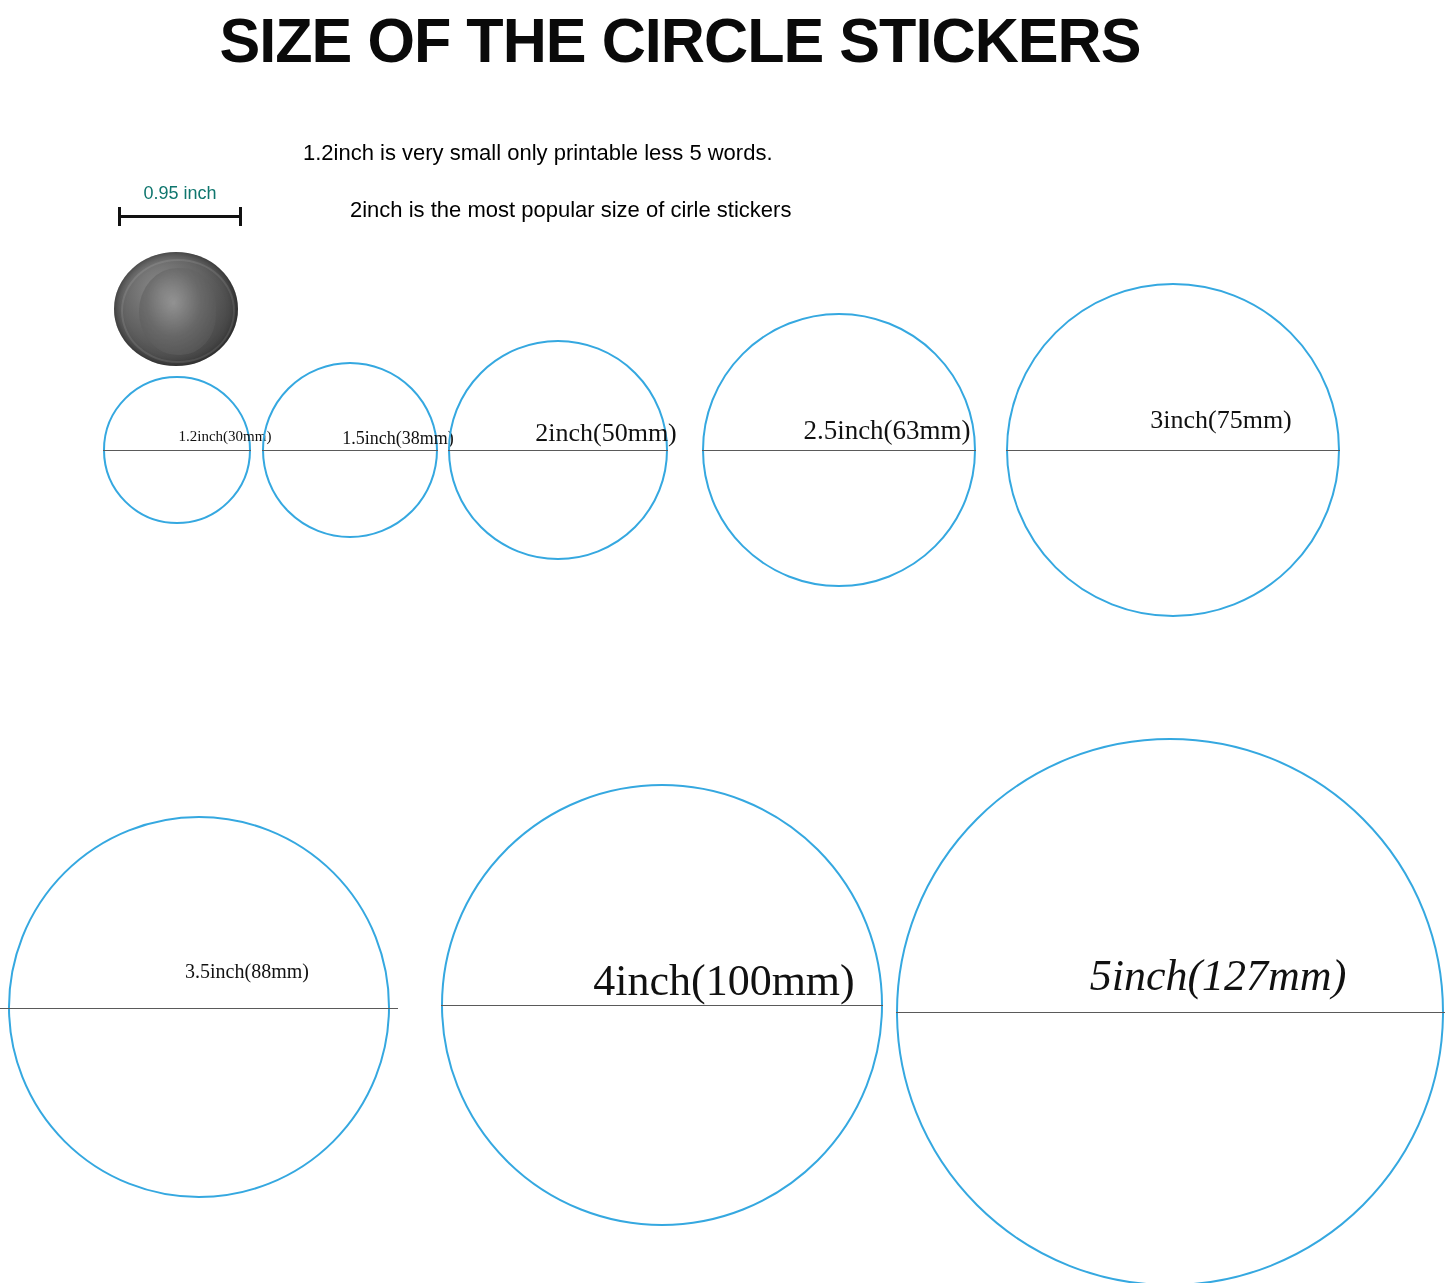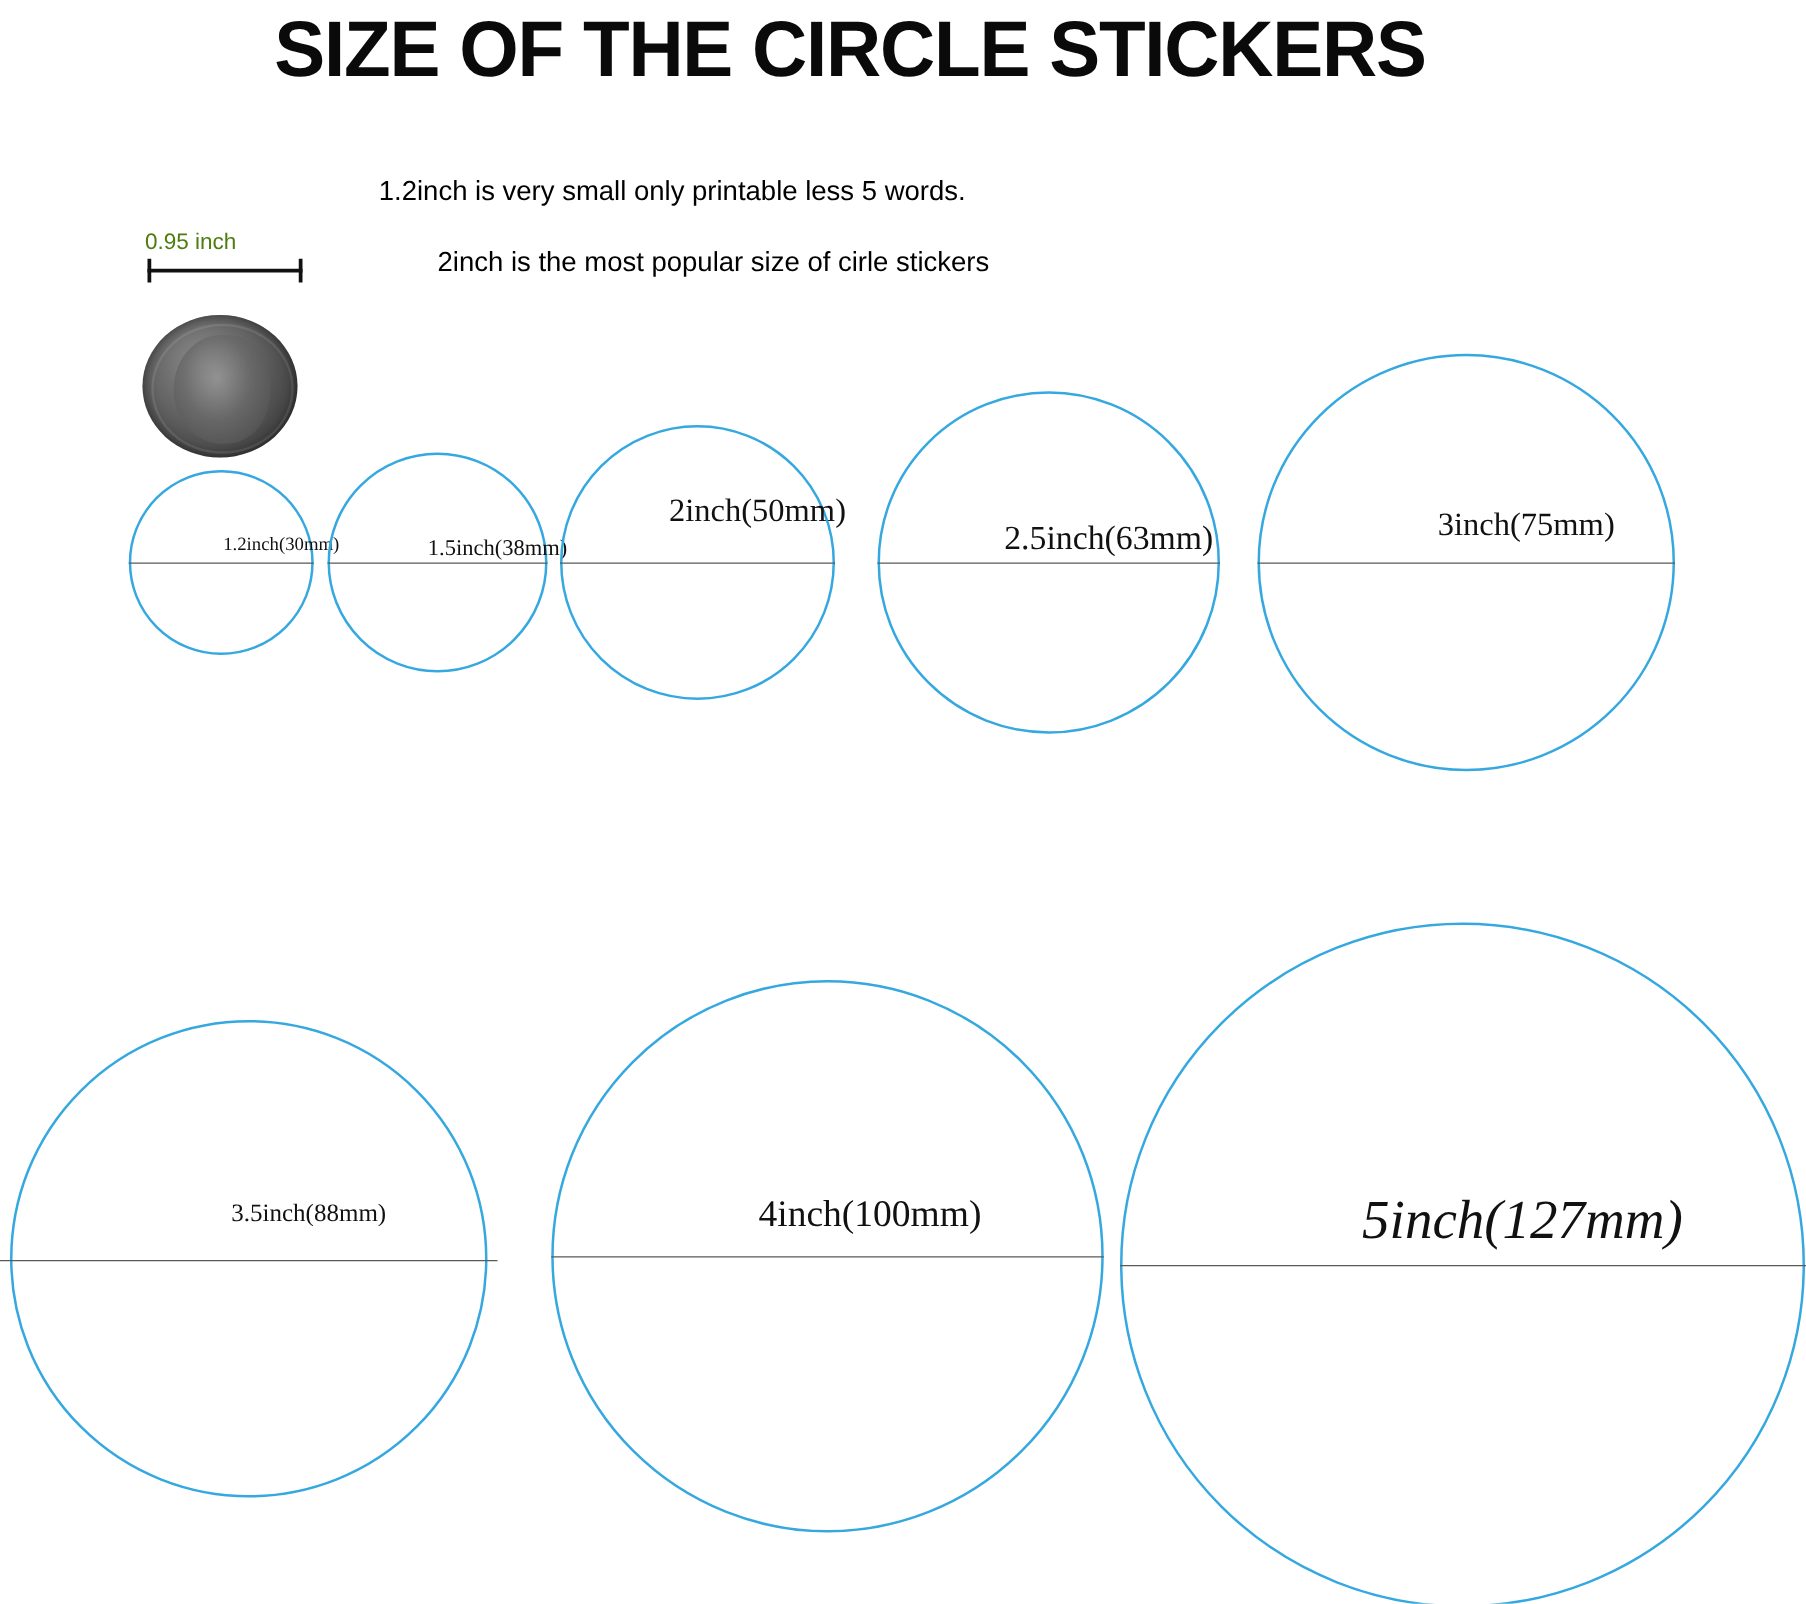--- a/index.html
+++ b/index.html
@@ -45,22 +45,23 @@
     left: 116px;
     top: 183px;
     width: 128px;
     height: 44px;
   }
   #ruler-label {
     position: absolute;
     left: 0;
     top: 0;
     width: 128px;
+    text-align: center;
     font-size: 18px;
-    color: #4d7c0f;
+    color: #0f766e;
     font-family: "Liberation Sans", sans-serif;
   }
   #ruler-bar {
     position: absolute;
     left: 2px;
     top: 32px;
     width: 124px;
     height: 3px;
     background: #111;
   }
@@ -151,33 +152,33 @@
 <div class="circle" style="left:103px; top:376px; width:148px; height:148px;"></div>
 <div class="hline" style="left:103px; top:450px; width:148px;"></div>
 <div class="clabel" style="left:103px; top:428px; width:148px; font-size:15px;">1.2inch(30mm)</div>
 
 <div class="circle" style="left:262px; top:362px; width:176px; height:176px;"></div>
 <div class="hline" style="left:262px; top:450px; width:176px;"></div>
 <div class="clabel" style="left:262px; top:428px; width:176px; font-size:18px;">1.5inch(38mm)</div>
 
 <div class="circle" style="left:448px; top:340px; width:220px; height:220px;"></div>
 <div class="hline" style="left:448px; top:450px; width:220px;"></div>
-<div class="clabel" style="left:448px; top:394px; width:220px; font-size:26px;">2inch(50mm)</div>
+<div class="clabel" style="left:448px; top:418px; width:220px; font-size:26px;">2inch(50mm)</div>
 
 <div class="circle" style="left:702px; top:313px; width:274px; height:274px;"></div>
 <div class="hline" style="left:702px; top:450px; width:274px;"></div>
 <div class="clabel" style="left:702px; top:415px; width:274px; font-size:27px;">2.5inch(63mm)</div>
 
 <div class="circle" style="left:1006px; top:283px; width:334px; height:334px;"></div>
 <div class="hline" style="left:1006px; top:450px; width:334px;"></div>
 <div class="clabel" style="left:1006px; top:405px; width:334px; font-size:26px;">3inch(75mm)</div>
 
 <div class="circle" style="left:8px; top:816px; width:382px; height:382px;"></div>
 <div class="hline" style="left:0px; top:1008px; width:398px;"></div>
 <div class="clabel" style="left:8px; top:960px; width:382px; font-size:20px;">3.5inch(88mm)</div>
 
 <div class="circle" style="left:441px; top:784px; width:442px; height:442px;"></div>
 <div class="hline" style="left:441px; top:1005px; width:442px;"></div>
-<div class="clabel" style="left:427px; top:955px; width:442px; font-size:30px;">4inch(100mm)</div>
+<div class="clabel" style="left:455px; top:955px; width:442px; font-size:44px;">4inch(100mm)</div>
 
 <div class="circle" style="left:896px; top:738px; width:548px; height:548px;"></div>
 <div class="hline" style="left:896px; top:1012px; width:549px;"></div>
 <div class="clabel" style="left:896px; top:950px; width:548px; font-size:44px;font-style:italic;">5inch(127mm)</div>
 
 </body></html>

